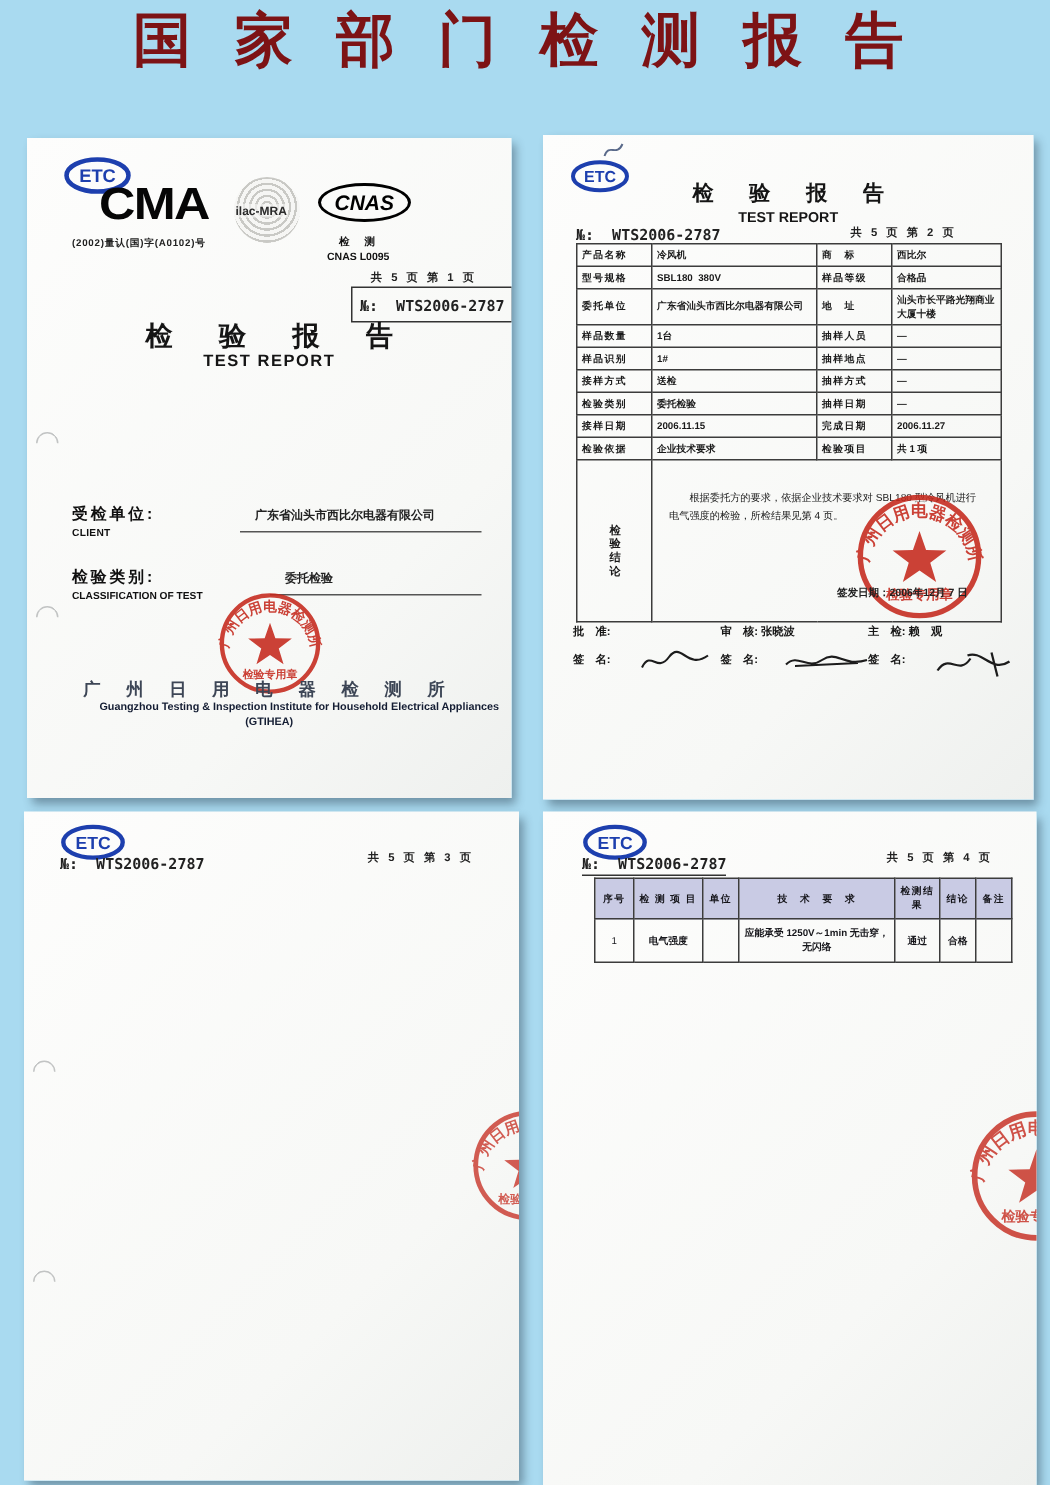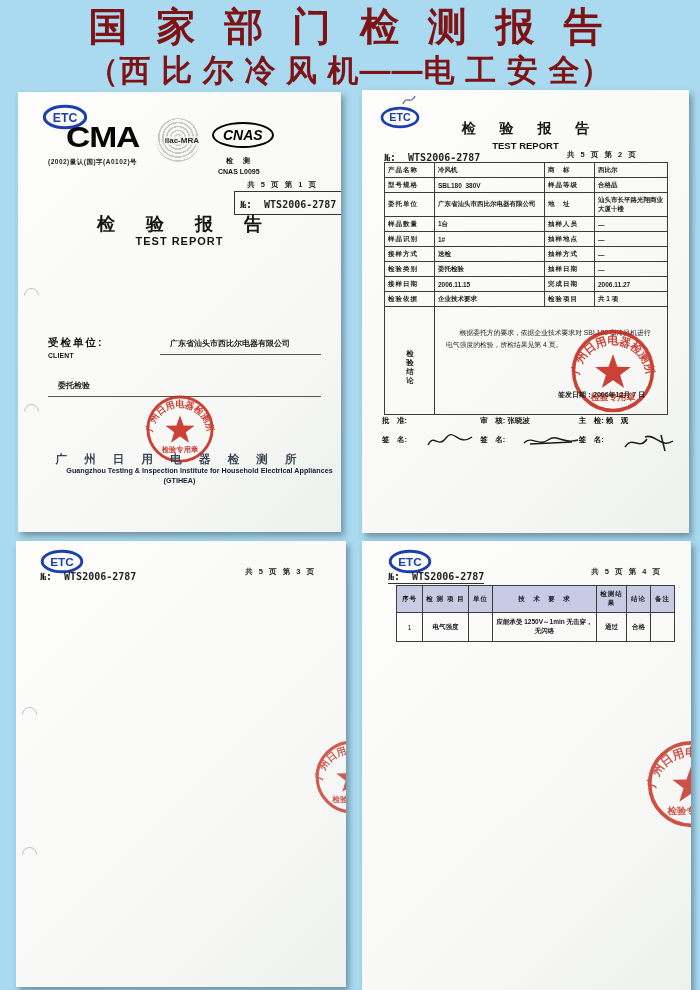--- a/index.html
+++ b/index.html
@@ -25,21 +25,21 @@
   .pageno{position:absolute;font-size:7.5px;font-weight:bold;letter-spacing:2px;color:#222;}
   .report-no{position:absolute;font-size:10px;font-weight:bold;color:#222;
     font-family:"DejaVu Sans Mono",monospace;white-space:pre;}
   .ctitle{position:absolute;left:0;width:100%;text-align:center;font-weight:bold;color:#151515;}
   
   .etc-svg{display:block;}
   .cma{font-weight:900;font-size:30px;letter-spacing:-1px;color:#060606;transform:scaleX(1.12);transform-origin:left;}
   .cma-cap{font-size:6.5px;font-weight:bold;color:#222;letter-spacing:.5px;}
   .ilac{width:44px;height:44px;border-radius:50%;
     background:repeating-radial-gradient(circle at 50% 45%,#f6f6f4 0 2.5px,#c9c9c5 2.5px 4px);
-    display:flex;align-items:center;justify-content:flex-end;}
+    display:flex;align-items:center;justify-content:flex-start;}
   .ilac span{font-size:8px;font-weight:900;color:#2a2a2a;background:rgba(246,246,244,.65);padding:0 1px;}
   .cnas{border:2.5px solid #000;border-radius:50%;padding:3px 9px;font-style:italic;
     font-weight:900;font-size:14px;color:#000;display:inline-block;}
   .smallcap{font-size:7px;font-weight:bold;color:#111;}
   
   .field{position:absolute;left:30px;right:20px;display:flex;}
   .fl{width:112px;flex:none;}
   .fl .cn{font-size:10.5px;font-weight:bold;letter-spacing:2px;color:#101010;}
   .fl .en{font-size:6.8px;font-weight:bold;color:#101010;margin-top:2px;letter-spacing:.2px;}
   .fv{flex:1;border-bottom:1px solid #555;font-size:8px;font-weight:bold;
@@ -82,21 +82,20 @@
     color:#15151a;vertical-align:middle;white-space:pre-wrap;}
   .t4 .hd td{background:#c9cbe4;font-weight:bold;letter-spacing:1px;height:24px;}
   .t4 .dr td{height:26px;}
   .pen{position:absolute;}
 </style>
 </head>
 <body>
 
 <div class="banner">
   <div class="banner-title">国 家 部 门 检 测 报 告</div>
-  <div class="banner-sub">（西 比 尔 冷 风 机——电 工 安 全）</div>
 </div>
 
 <div class="page" id="page1">
   <div class="abs" style="left:24px;top:12px;">
     <svg class="etc-svg" width="46" height="26" viewBox="0 0 60 34">
       <ellipse cx="30" cy="17" rx="27" ry="14" fill="none" stroke="#1d3fae" stroke-width="4"></ellipse>
       <text x="30" y="23" text-anchor="middle" font-size="16" font-weight="bold" fill="#1d3fae" font-family="Liberation Sans,sans-serif">ETC</text>
     </svg>
   </div>
   <div class="abs cma" style="left:48px;top:28px;">CMA</div>
@@ -119,20 +118,24 @@
   <div class="ctitle" style="top:143px;font-size:11px;letter-spacing:1px;">TEST REPORT</div>
 
   <div class="field" style="top:244px;">
     <div class="fl">
       <div class="cn">受检单位:</div>
       <div class="en">CLIENT</div>
     </div>
     <div class="fv">广东省汕头市西比尔电器有限公司</div>
   </div>
   <div class="field" style="top:286px;">
+    <div class="fl" style="width:132px;">
+      <div class="cn">检验类别:</div>
+      <div class="en" style="letter-spacing:0;">CLASSIFICATION OF TEST</div>
+    </div>
     <div class="fv">委托检验</div>
   </div>
 
   <svg class="stamp" style="left:127px;top:302px;" width="70" height="70" viewBox="0 0 96 96">
     <defs>
       <path id="s1t" d="M 10,56 A 38,38 0 1 1 86,56"></path>
     </defs>
     <circle cx="48" cy="48" r="44" fill="none" stroke="currentColor" stroke-width="4"></circle>
     <polygon points="48,29 52.9,43.2 68,43.5 56,52.6 60.4,67 48,58.4 35.6,67 40,52.6 28,43.5 43.1,43.2" fill="currentColor"></polygon>
     <text font-size="12.5" font-weight="bold" fill="currentColor"><textPath href="#s1t" startOffset="50%" text-anchor="middle">广州日用电器检测所</textPath></text>

